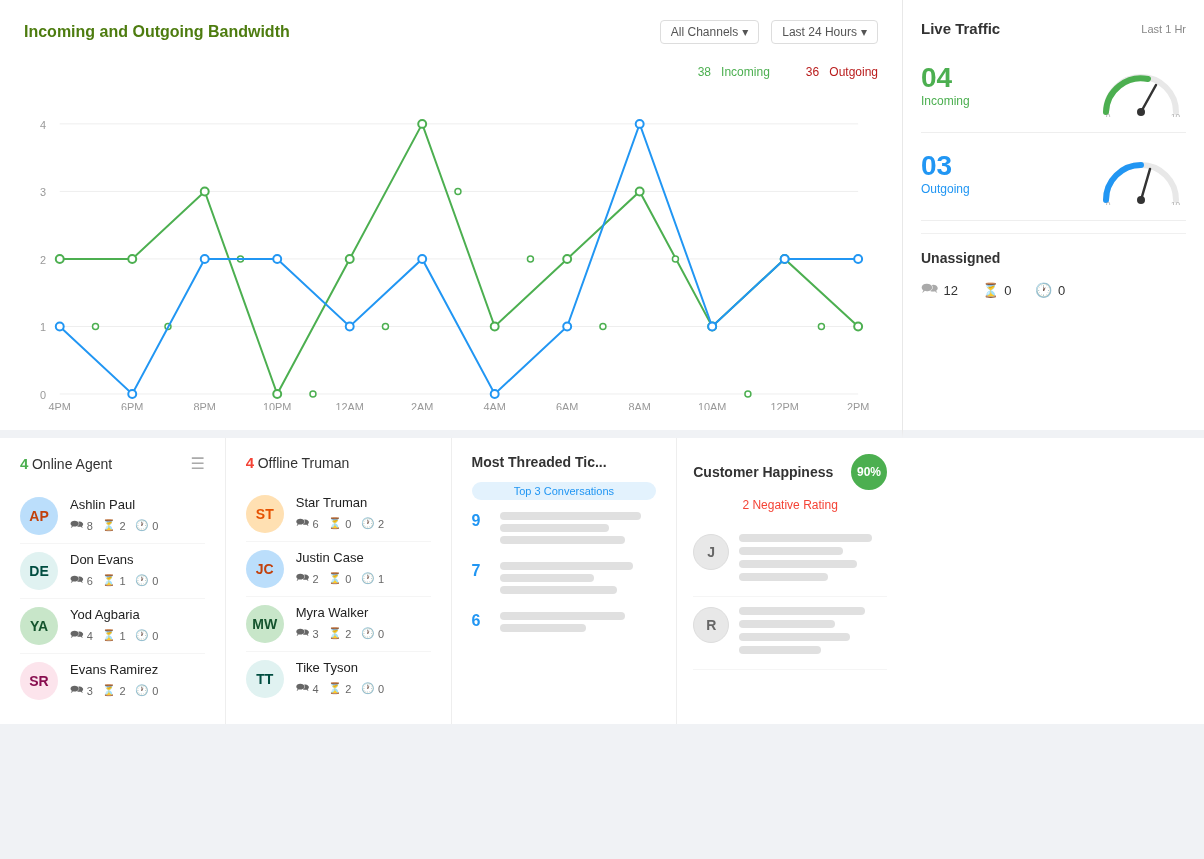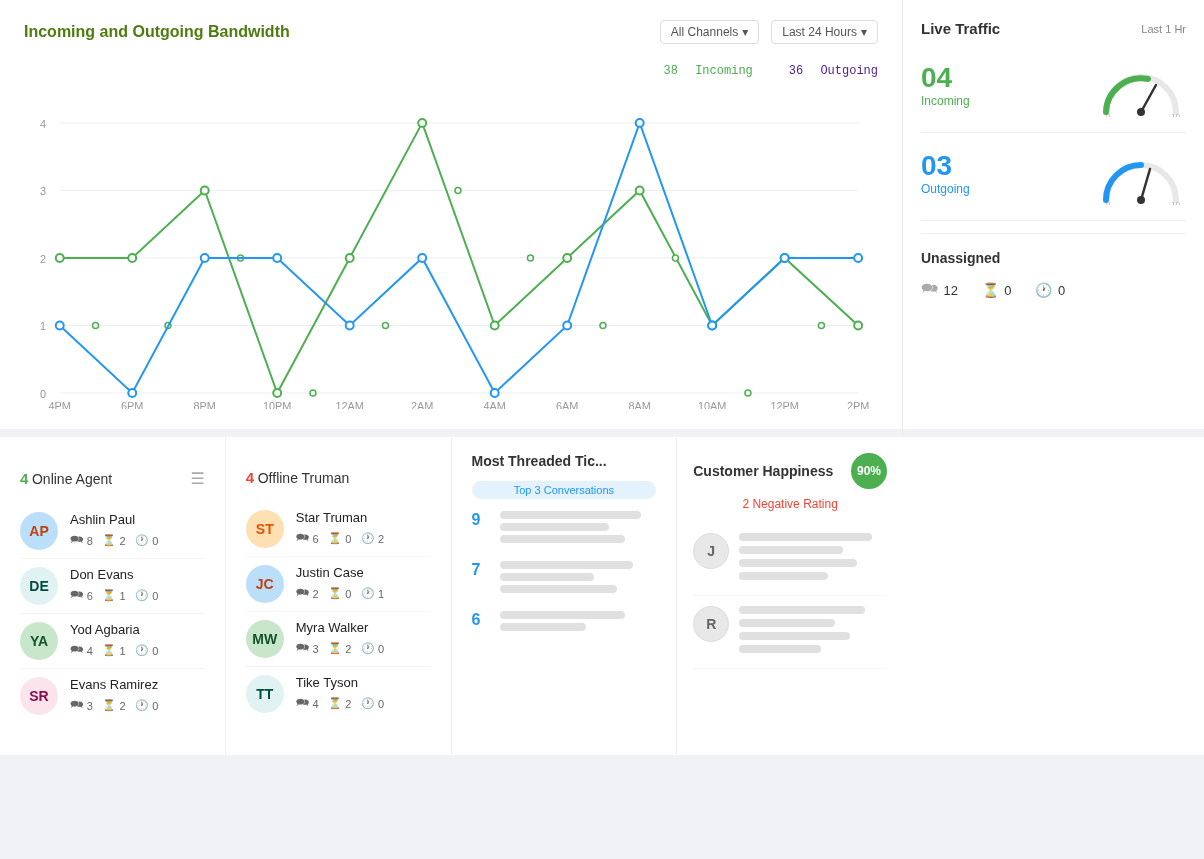--- a/index.html
+++ b/index.html
@@ -1,25 +1,25 @@
 <!DOCTYPE html>
 <html><head>
   <meta charset="utf-8">
   <style>
     * { box-sizing: border-box; margin: 0; padding: 0; }
     body { font-family: -apple-system, BlinkMacSystemFont, 'Segoe UI', sans-serif; background: #f0f2f5; color: #333; font-size: 13px; }
     .bandwidth-header { display: flex; align-items: center; justify-content: space-between; margin-bottom: 12px; }
     .panel-title { font-size: 16px; font-weight: 600; color: #4d7c0f; }
     .header-controls { display: flex; gap: 12px; align-items: flex-start; }
     .dropdown-btn { border: 1px solid #ddd; background: #fff; padding: 4px 10px; border-radius: 4px; font-size: 12px; color: #555; cursor: pointer; display: flex; align-items: center; gap: 4px; }
-    .chart-legend { display: flex; justify-content: flex-end; gap: 32px; margin-bottom: 8px; font-family: Liberation Mono, monospace; }
+    .chart-legend { display: flex; justify-content: flex-end; gap: 32px; margin-bottom: 8px; }
     .legend-item { font-size: 22px; font-weight: 700; }
     .legend-item span { font-size: 12px; font-weight: 400; margin-left: 4px; }
     .legend-incoming { color: #4caf50; }
-    .legend-outgoing { color: #4c1d95; }
+    .legend-outgoing { color: #b91c1c; }
 
     
     .chart-container { position: relative; height: 320px; }
     .chart-svg { width: 100%; height: 100%; }
     .y-axis-label { font-size: 11px; fill: #999; }
     .x-axis-label { font-size: 11px; fill: #999; }
     .live-traffic-header { display: flex; justify-content: space-between; align-items: center; margin-bottom: 20px; }
     .live-traffic-title { font-size: 15px; font-weight: 600; }
     .live-traffic-subtitle { font-size: 11px; color: #888; }
 
@@ -38,21 +38,21 @@
     .unassigned-stats { display: flex; gap: 24px; align-items: center; }
     .stat-item { display: flex; align-items: center; gap: 5px; font-size: 13px; }
     .stat-icon { font-size: 14px; }
 
     
     .full-grid { display: grid; grid-template-columns: 3fr 1fr; grid-template-rows: auto auto; width: 1204px; }
 
     .top-left { background: #fff; padding: 20px 24px; border-right: 1px solid #e8e8e8; border-bottom: 8px solid #f0f2f5; }
     .top-right { background: #fff; padding: 20px 18px; border-bottom: 8px solid #f0f2f5; }
 
-    .agent-panel { background: #fff; padding: 32px 20px; border-right: 1px solid #eee; }
+    .agent-panel { background: #fff; padding: 16px 20px; border-right: 1px solid #eee; }
     .agent-panel:last-child { border-right: none; }
     .threaded-panel { background: #fff; padding: 16px 20px; border-right: 1px solid #eee; }
 
     .agent-panel-header { display: flex; align-items: center; justify-content: space-between; margin-bottom: 16px; }
     .agent-count { color: #f44336; font-size: 15px; font-weight: 700; }
     .agent-count-green { color: #4caf50; }
     .agent-title { font-size: 14px; color: #333; }
     .menu-icon { color: #aaa; font-size: 16px; cursor: pointer; }
 
     .agent-item { display: flex; align-items: center; padding: 8px 0; border-bottom: 1px solid #f5f5f5; }

